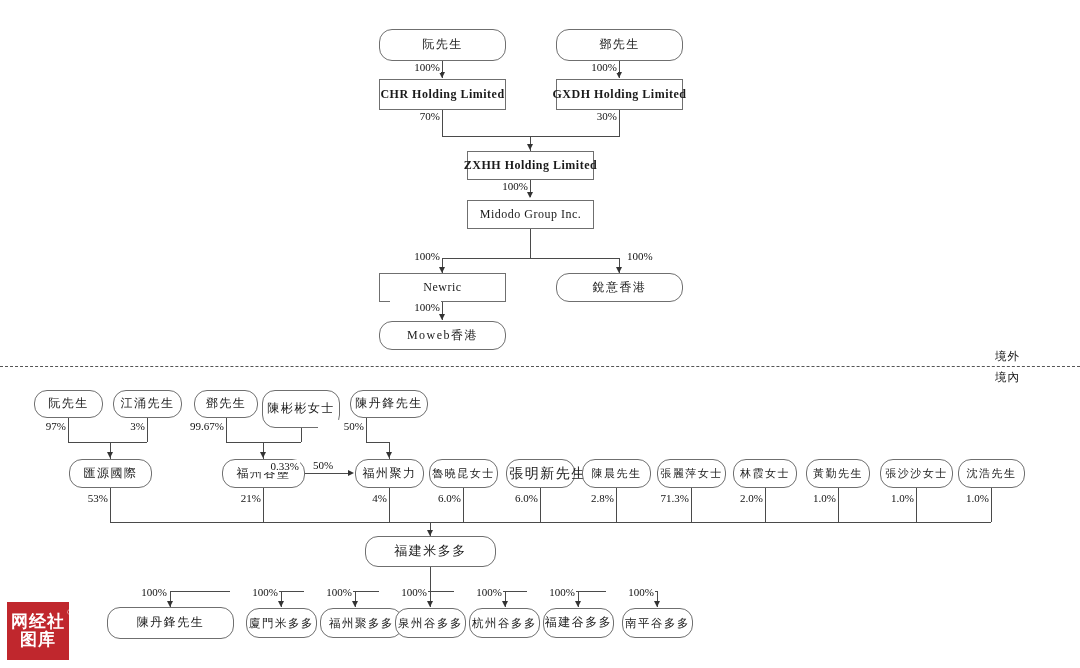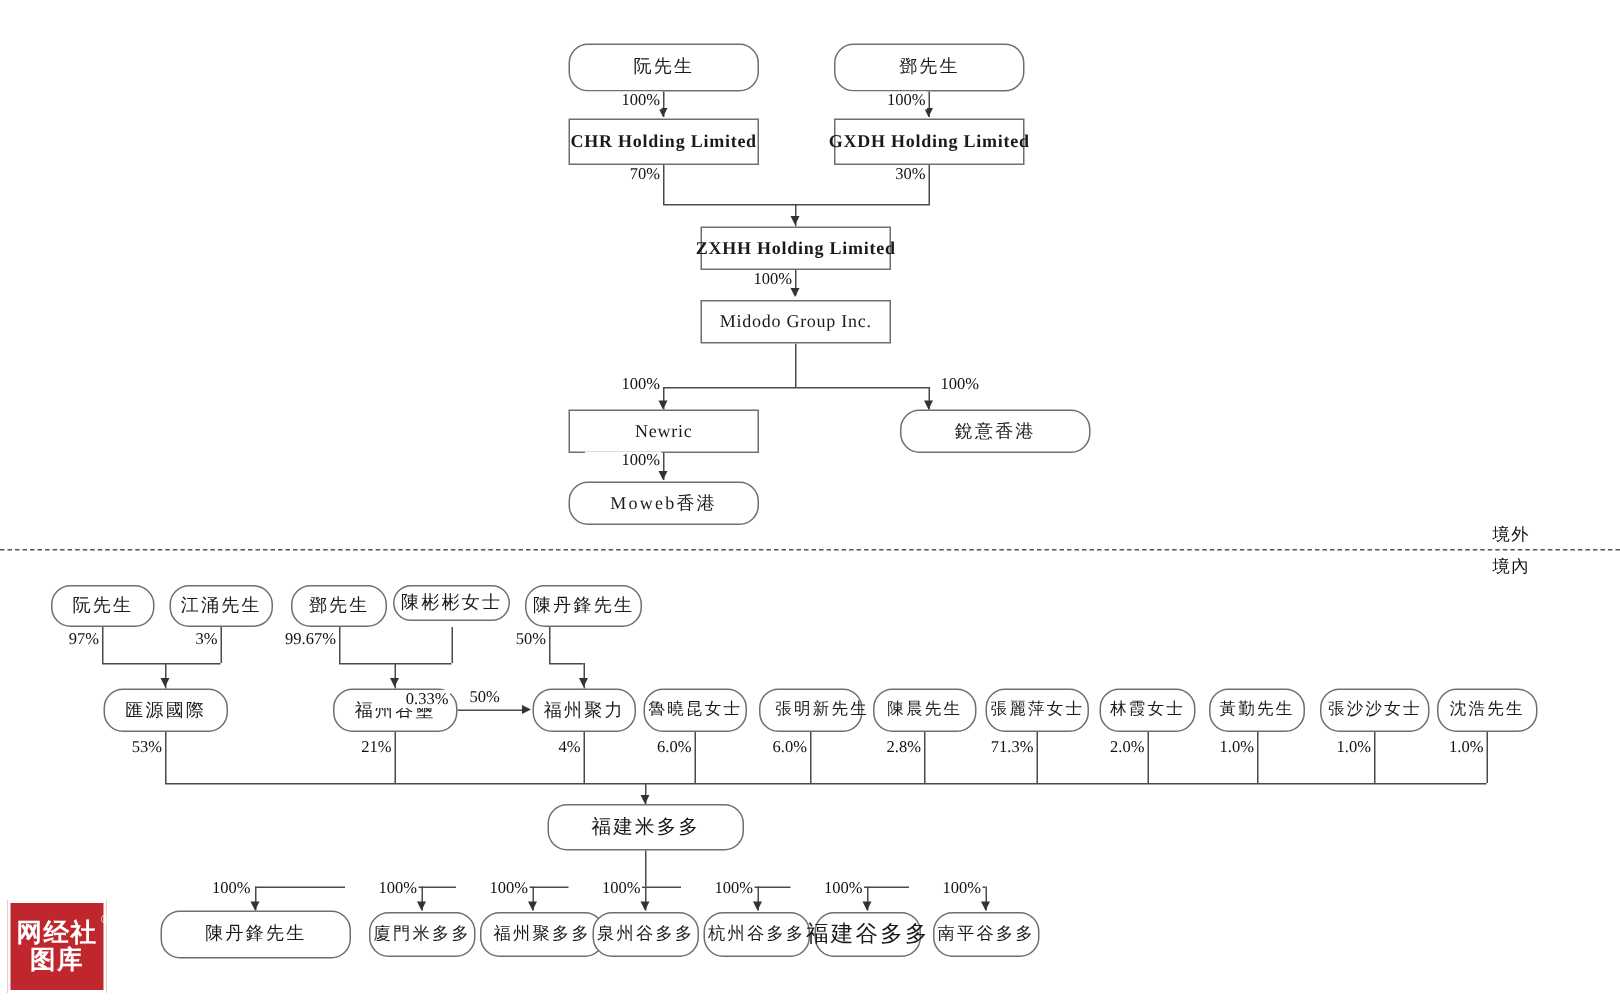--- a/index.html
+++ b/index.html
@@ -102,36 +102,36 @@
   <div class="ln lnh" style="left:442px;top:258px;width:178px;"></div>
   <div class="ln lnv" style="left:442px;top:258px;height:15px;"></div>
   <div class="ln lnv" style="left:619px;top:258px;height:15px;"></div>
   <div class="arw" style="left:439px;top:267px;"></div>
   <div class="arw" style="left:616px;top:267px;"></div>
   <div class="pct r" style="left:390px;top:250px;width:49px;">100%</div>
   <div class="pct" style="left:626px;top:250px;">100%</div>
 
   <div class="box" style="left:379px;top:273px;width:127px;height:29px;">Newric</div>
 
-  <div class="box cn" style="left:556px;top:273px;width:127px;height:29px;margin-left:44px;">銳意香港</div>
+  <div class="box cn" style="left:556px;top:273px;width:127px;height:29px;">銳意香港</div>
 
   <div class="ln lnv" style="left:442px;top:302px;height:18px;"></div>
   <div class="arw" style="left:439px;top:314px;"></div>
   <div class="pct r" style="left:390px;top:301px;width:49px;">100%</div>
 
   <div class="box cn" style="left:379px;top:321px;width:127px;height:29px;">Moweb香港</div>
 
   <div class="divider" style="top:366px;"></div>
   <div class="zone" style="left:995px;top:349px;">境外</div>
   <div class="zone" style="left:995px;top:370px;">境內</div>
 
   <div class="box cn" style="left:34px;top:390px;width:69px;height:28px;">阮先生</div>
   <div class="box cn" style="left:113px;top:390px;width:69px;height:28px;">江涌先生</div>
   <div class="box cn" style="left:194px;top:390px;width:64px;height:28px;">鄧先生</div>
-  <div class="box cn" style="left:262px;top:390px;width:78px;height:24px;">陳彬彬女士</div>
+  <div class="box cn" style="left:262px;top:390px;width:78px;height:38px;">陳彬彬女士</div>
   <div class="box cn" style="left:350px;top:390px;width:78px;height:28px;">陳丹鋒先生</div>
 
   <div class="ln lnv" style="left:68px;top:418px;height:24px;"></div>
   <div class="ln lnv" style="left:147px;top:418px;height:24px;"></div>
   <div class="ln lnh" style="left:68px;top:442px;width:79px;"></div>
   <div class="ln lnv" style="left:110px;top:442px;height:17px;"></div>
   <div class="arw" style="left:107px;top:452px;"></div>
   <div class="pct r" style="left:20px;top:420px;width:45px;">97%</div>
   <div class="pct r" style="left:100px;top:420px;width:44px;">3%</div>
 
@@ -151,21 +151,21 @@
 
   <div class="box cn" style="left:69px;top:459px;width:83px;height:29px;">匯源國際</div>
   <div class="box cn" style="left:222px;top:459px;width:83px;height:29px;">福州谷壐</div>
   <div class="box cn" style="left:355px;top:459px;width:69px;height:29px;">福州聚力</div>
 
   <div class="ln lnh" style="left:305px;top:473px;width:44px;"></div>
   <div class="arw" style="left:348px;top:470px;transform:rotate(-90deg);"></div>
   <div class="pct" style="left:312px;top:459px;">50%</div>
 
   <div class="box cn" style="left:429px;top:459px;width:69px;height:29px;font-size:11px;">魯曉昆女士</div>
-  <div class="box cn" style="left:506px;top:459px;width:69px;height:29px;font-size:11px;padding-left:15px;">張明新先生</div>
+  <div class="box cn" style="left:506px;top:459px;width:69px;height:29px;font-size:14px;padding-left:15px;">張明新先生</div>
   <div class="box cn" style="left:582px;top:459px;width:69px;height:29px;font-size:11px;">陳晨先生</div>
   <div class="box cn" style="left:657px;top:459px;width:69px;height:29px;font-size:11px;text-align:center;">張麗萍女士</div>
   <div class="box cn" style="left:733px;top:459px;width:64px;height:29px;font-size:11px;">林霞女士</div>
   <div class="box cn" style="left:806px;top:459px;width:64px;height:29px;font-size:11px;">黃勤先生</div>
   <div class="box cn" style="left:880px;top:459px;width:73px;height:29px;font-size:11px;">張沙沙女士</div>
   <div class="box cn" style="left:958px;top:459px;width:67px;height:29px;font-size:11px;">沈浩先生</div>
 
   <div class="ln lnv" style="left:110px;top:488px;height:34px;"></div>
   <div class="ln lnv" style="left:263px;top:488px;height:34px;"></div>
   <div class="ln lnv" style="left:389px;top:488px;height:34px;"></div>
@@ -221,21 +221,21 @@
   <div class="pct r" style="left:379px;top:586px;width:47px;">100%</div>
   <div class="pct r" style="left:454px;top:586px;width:47px;">100%</div>
   <div class="pct r" style="left:527px;top:586px;width:47px;">100%</div>
   <div class="pct r" style="left:606px;top:586px;width:47px;">100%</div>
 
   <div class="box cn" style="left:107px;top:607px;width:127px;height:32px;border-width:1.5px;">陳丹鋒先生</div>
   <div class="box cn" style="left:246px;top:608px;width:71px;height:30px;font-size:11.5px;">廈門米多多</div>
   <div class="box cn" style="left:320px;top:608px;width:83px;height:30px;font-size:11.5px;">福州聚多多</div>
   <div class="box cn" style="left:395px;top:608px;width:71px;height:30px;font-size:11.5px;">泉州谷多多</div>
   <div class="box cn" style="left:469px;top:608px;width:71px;height:30px;font-size:11.5px;">杭州谷多多</div>
-  <div class="box cn" style="left:543px;top:608px;width:71px;height:30px;font-size:15px;">福建谷多多</div>
+  <div class="box cn" style="left:543px;top:608px;width:71px;height:30px;font-size:12px;">福建谷多多</div>
   <div class="box cn" style="left:622px;top:608px;width:71px;height:30px;font-size:11.5px;">南平谷多多</div>
 
   <div class="wm">
     <div class="l1">
       <span>网经社</span>
       <span class="reg">®</span>
     </div>
     <div class="l2">图库</div>
   </div>
 

